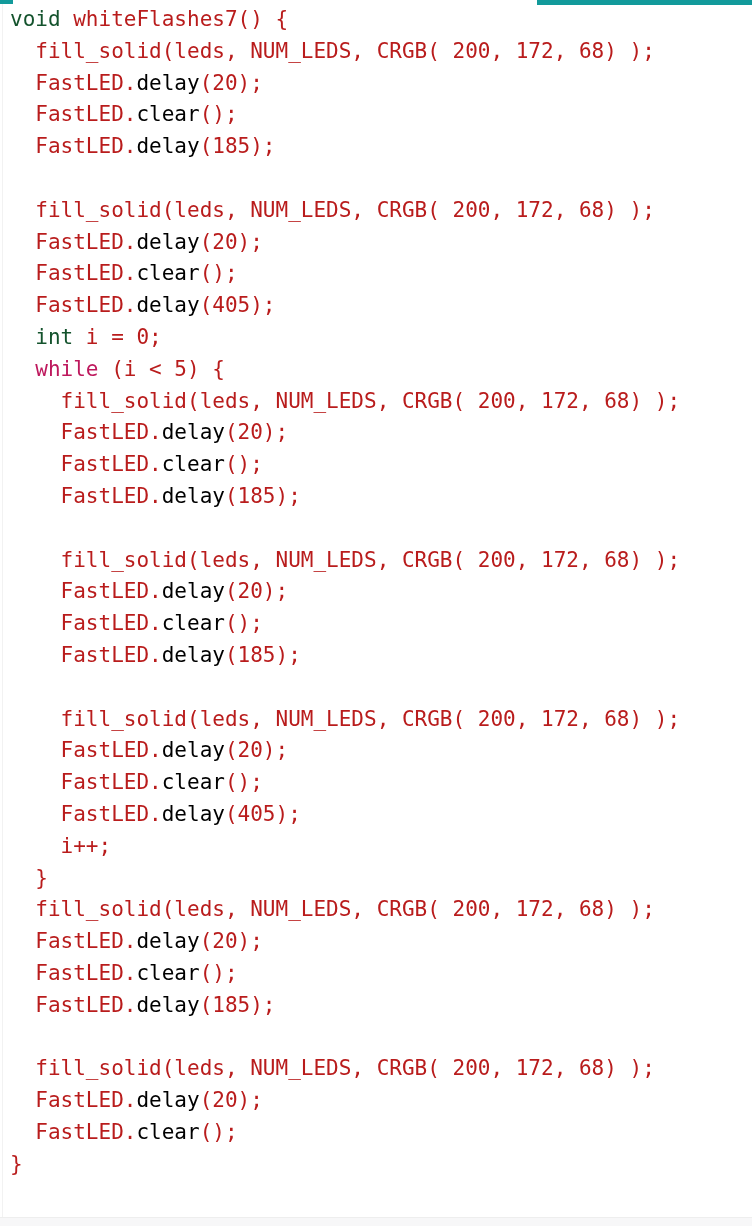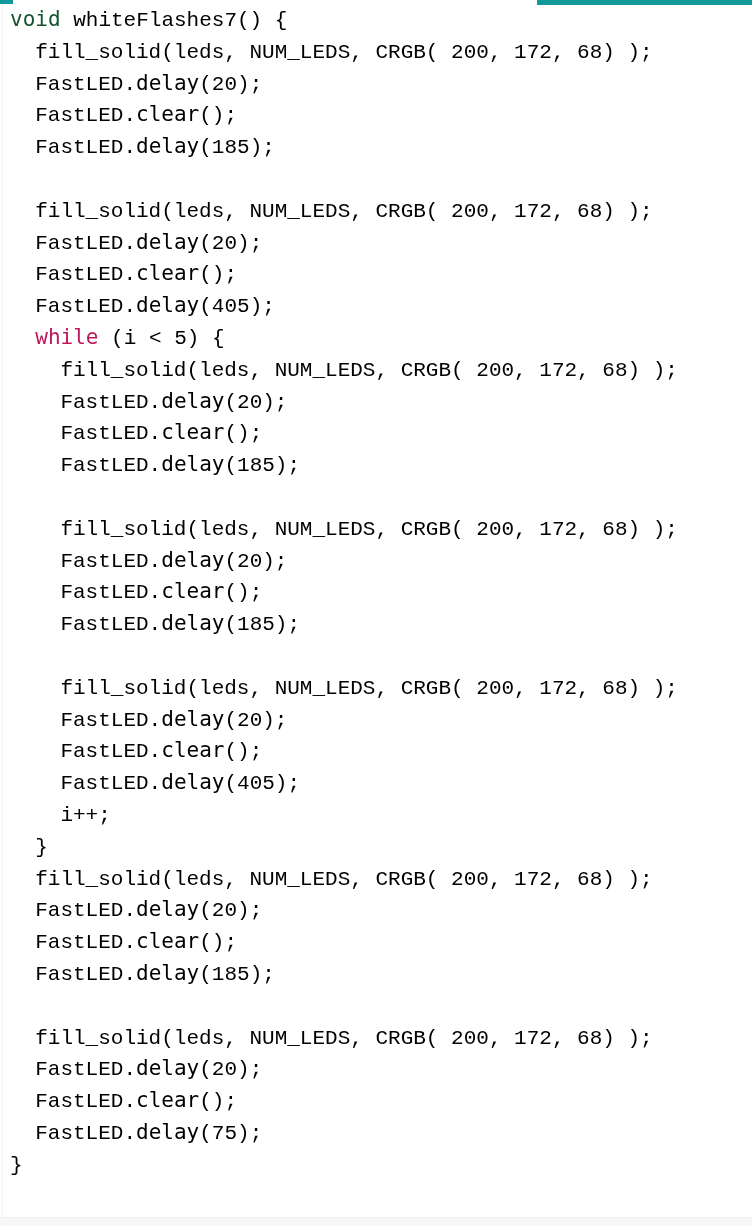--- a/index.html
+++ b/index.html
@@ -75,21 +75,21 @@
     white-space: pre;
     color: #1c1c1c;
     letter-spacing: 0px;
     padding-left: 10px;
     box-sizing: border-box;
   }
 
   .tok-kw      { color: #14532d; }   
   .tok-ctrl    { color: #be185d; }   
   .tok-fn      { color: #000000; }   
-  .tok-plain   { color: #000000; font-family: Liberation Mono, monospace; }
+  .tok-plain   { color: #b91c1c; }
 </style>
 </head>
 <body>
 
 <div id="editor-root">
 
   <div class="gutter-rule"></div>
 
   <div class="top-bar-left"></div>
   <div class="top-bar-right"></div>
@@ -98,20 +98,21 @@
       <div class="code-line"><span class="tok-kw">void</span><span class="tok-plain"> whiteFlashes7() {</span></div>
       <div class="code-line"><span class="tok-plain">  fill_solid(leds, NUM_LEDS, CRGB( 200, 172, 68) );</span></div>
       <div class="code-line"><span class="tok-plain">  FastLED.</span><span class="tok-fn">delay</span><span class="tok-plain">(20);</span></div>
       <div class="code-line"><span class="tok-plain">  FastLED.</span><span class="tok-fn">clear</span><span class="tok-plain">();</span></div>
       <div class="code-line"><span class="tok-plain">  FastLED.</span><span class="tok-fn">delay</span><span class="tok-plain">(185);</span></div>
       <div class="code-line">&nbsp;</div>
       <div class="code-line"><span class="tok-plain">  fill_solid(leds, NUM_LEDS, CRGB( 200, 172, 68) );</span></div>
       <div class="code-line"><span class="tok-plain">  FastLED.</span><span class="tok-fn">delay</span><span class="tok-plain">(20);</span></div>
       <div class="code-line"><span class="tok-plain">  FastLED.</span><span class="tok-fn">clear</span><span class="tok-plain">();</span></div>
       <div class="code-line"><span class="tok-plain">  FastLED.</span><span class="tok-fn">delay</span><span class="tok-plain">(405);</span></div>
+      <div class="code-line"><span class="tok-kw">  int</span><span class="tok-plain"> i = 0;</span></div>
       <div class="code-line"><span class="tok-ctrl">  while</span><span class="tok-plain"> (i &lt; 5) {</span></div>
       <div class="code-line"><span class="tok-plain">    fill_solid(leds, NUM_LEDS, CRGB( 200, 172, 68) );</span></div>
       <div class="code-line"><span class="tok-plain">    FastLED.</span><span class="tok-fn">delay</span><span class="tok-plain">(20);</span></div>
       <div class="code-line"><span class="tok-plain">    FastLED.</span><span class="tok-fn">clear</span><span class="tok-plain">();</span></div>
       <div class="code-line"><span class="tok-plain">    FastLED.</span><span class="tok-fn">delay</span><span class="tok-plain">(185);</span></div>
       <div class="code-line">&nbsp;</div>
       <div class="code-line"><span class="tok-plain">    fill_solid(leds, NUM_LEDS, CRGB( 200, 172, 68) );</span></div>
       <div class="code-line"><span class="tok-plain">    FastLED.</span><span class="tok-fn">delay</span><span class="tok-plain">(20);</span></div>
       <div class="code-line"><span class="tok-plain">    FastLED.</span><span class="tok-fn">clear</span><span class="tok-plain">();</span></div>
       <div class="code-line"><span class="tok-plain">    FastLED.</span><span class="tok-fn">delay</span><span class="tok-plain">(185);</span></div>
@@ -123,18 +124,17 @@
       <div class="code-line"><span class="tok-plain">    i++;</span></div>
       <div class="code-line"><span class="tok-plain">  }</span></div>
       <div class="code-line"><span class="tok-plain">  fill_solid(leds, NUM_LEDS, CRGB( 200, 172, 68) );</span></div>
       <div class="code-line"><span class="tok-plain">  FastLED.</span><span class="tok-fn">delay</span><span class="tok-plain">(20);</span></div>
       <div class="code-line"><span class="tok-plain">  FastLED.</span><span class="tok-fn">clear</span><span class="tok-plain">();</span></div>
       <div class="code-line"><span class="tok-plain">  FastLED.</span><span class="tok-fn">delay</span><span class="tok-plain">(185);</span></div>
       <div class="code-line">&nbsp;</div>
       <div class="code-line"><span class="tok-plain">  fill_solid(leds, NUM_LEDS, CRGB( 200, 172, 68) );</span></div>
       <div class="code-line"><span class="tok-plain">  FastLED.</span><span class="tok-fn">delay</span><span class="tok-plain">(20);</span></div>
       <div class="code-line"><span class="tok-plain">  FastLED.</span><span class="tok-fn">clear</span><span class="tok-plain">();</span></div>
-      <div class="code-line"><span class="tok-plain">  FastLED.</span><span class="tok-fn">delay</span><span class="tok-plain">(75);</span></div>
       <div class="code-line"><span class="tok-plain">}</span></div>
     </div>
 
   <div class="bottom-strip"></div>
 </div>
 
 </body></html>

